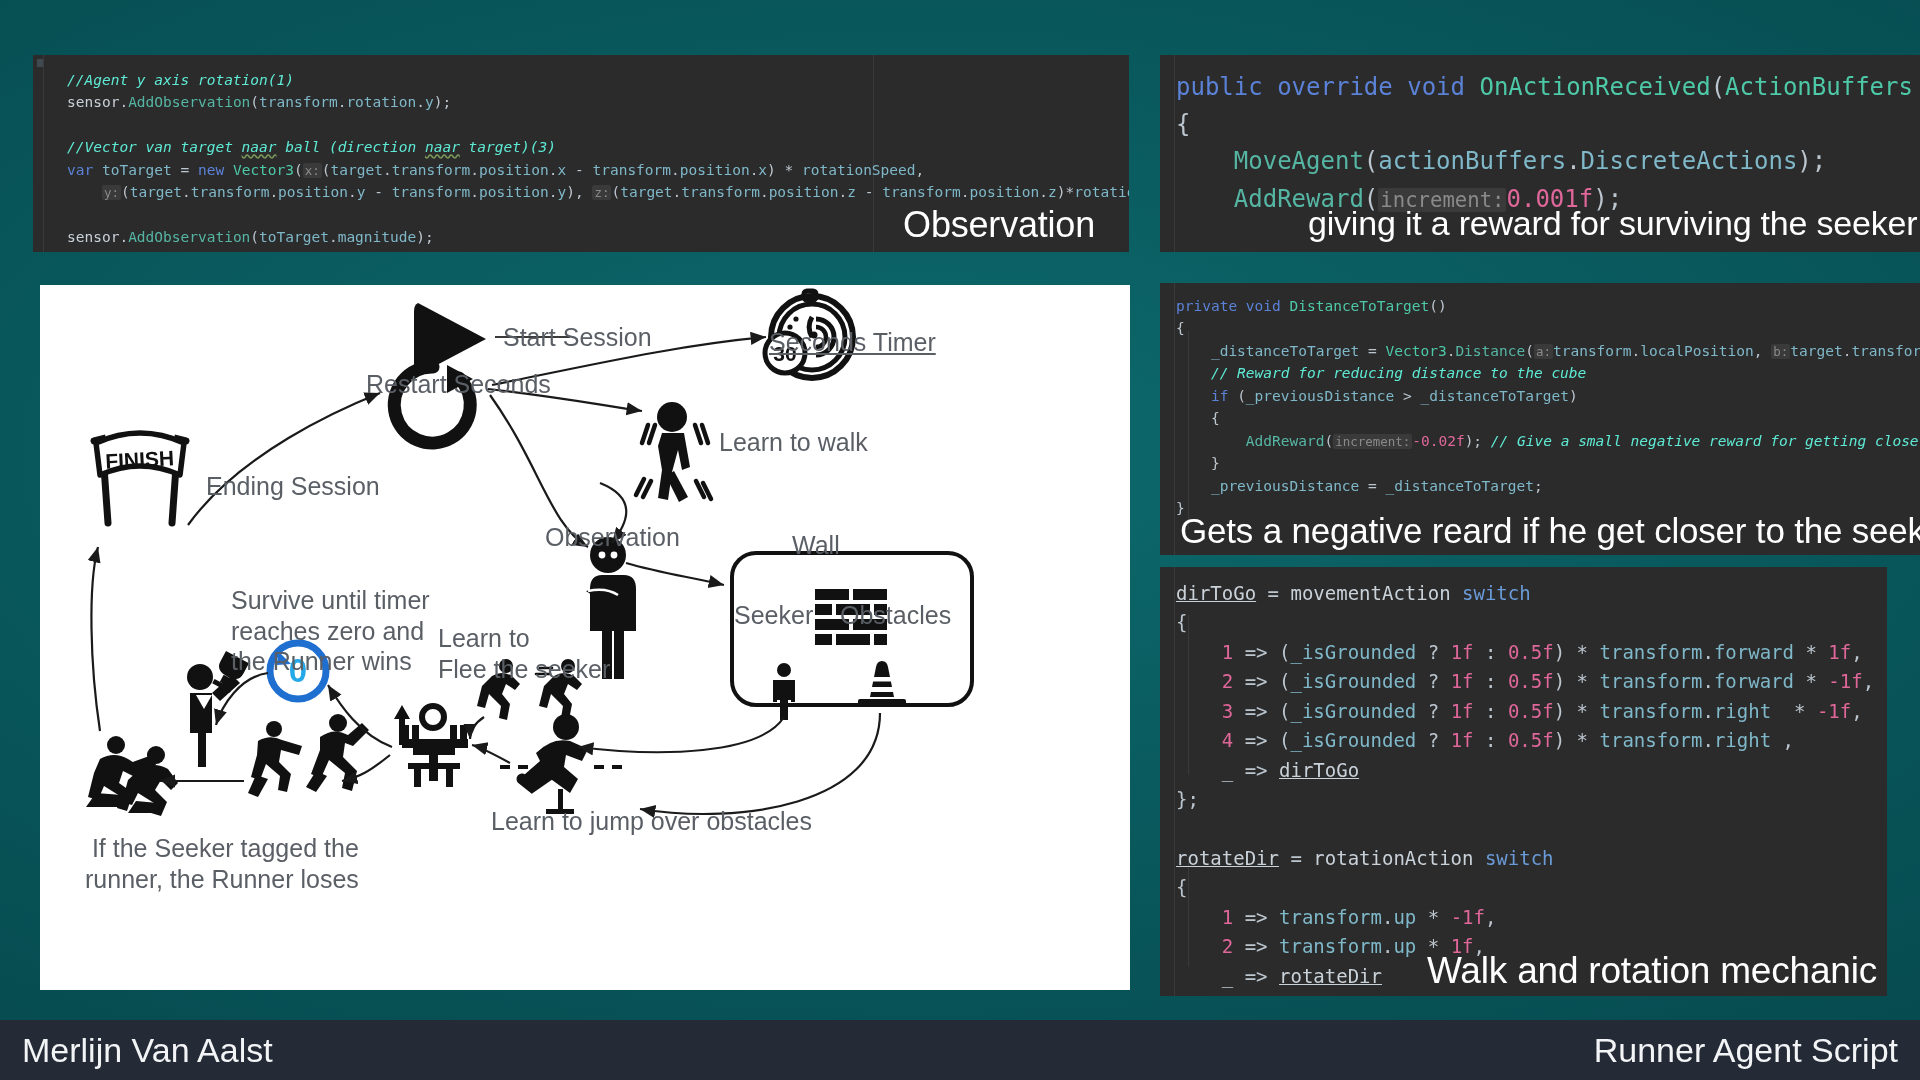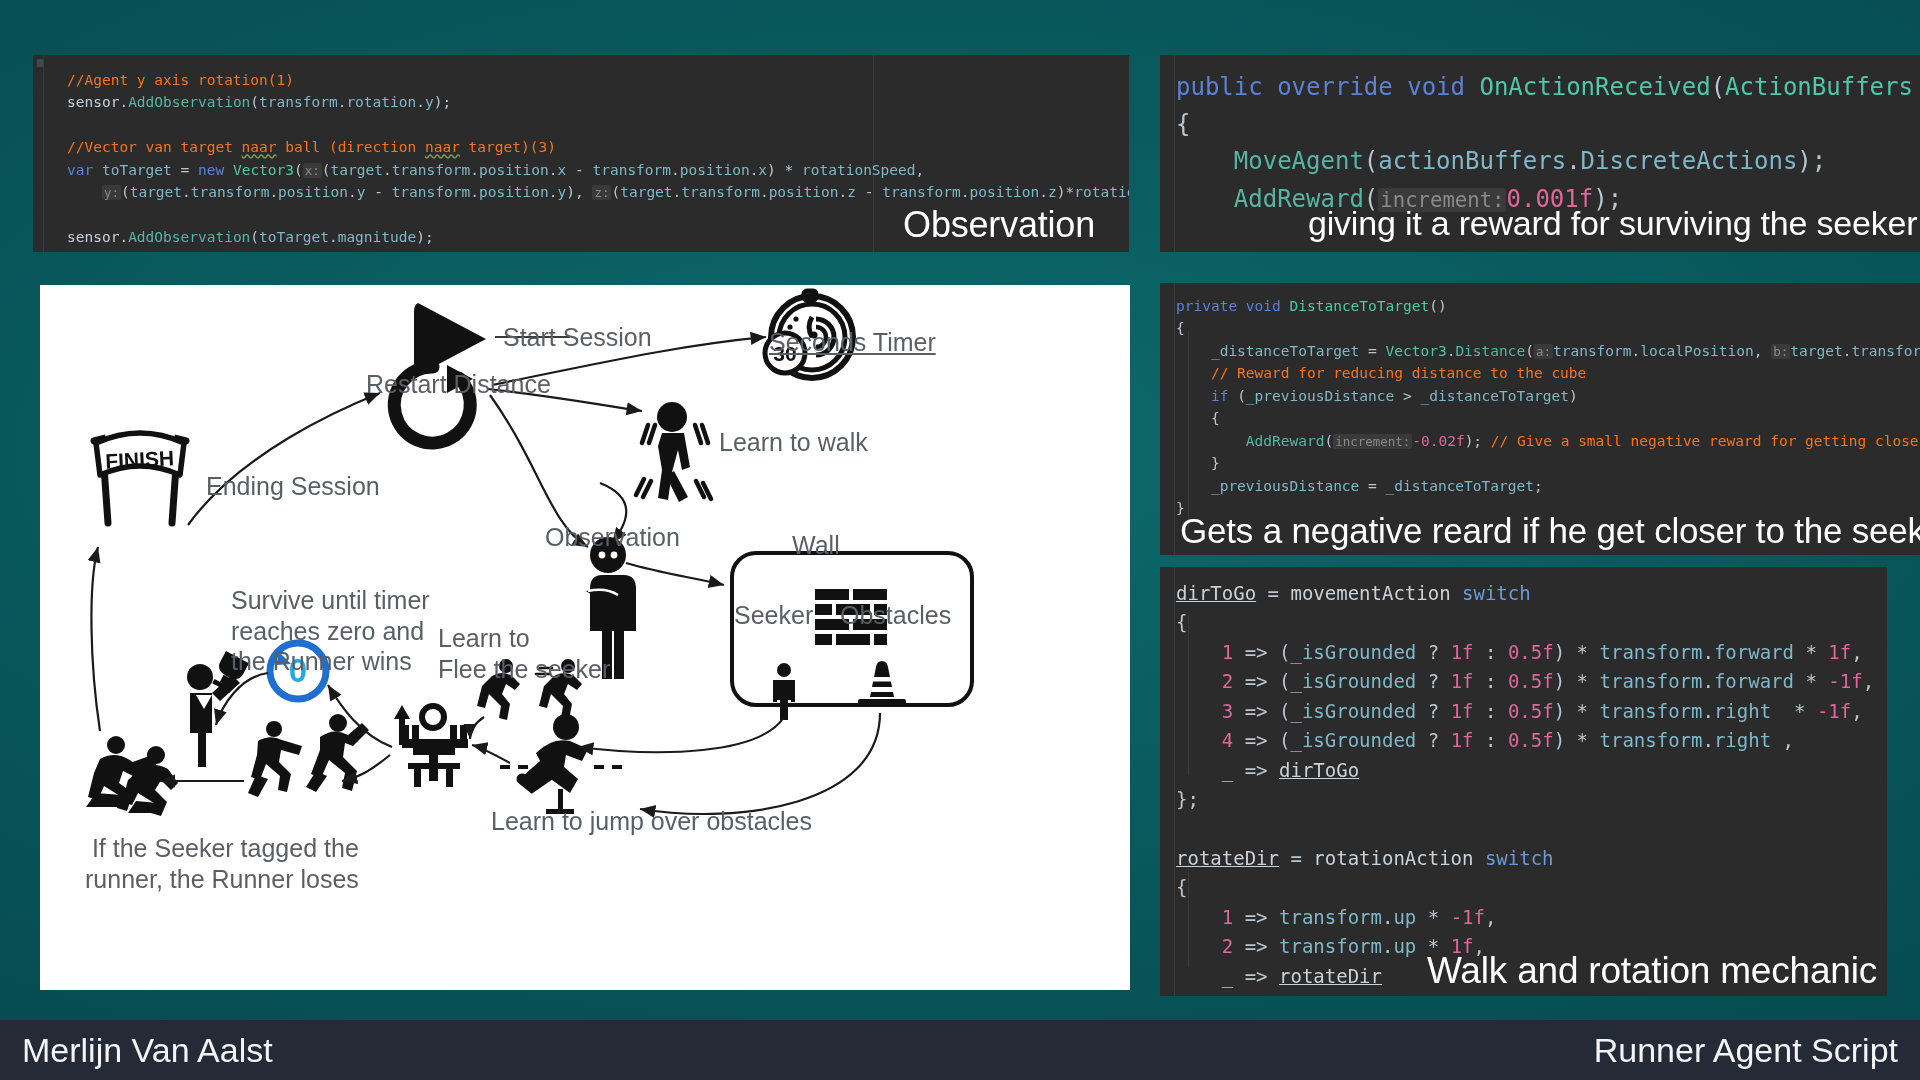--- a/index.html
+++ b/index.html
@@ -29,21 +29,21 @@
   pre.code{
     font-family:"DejaVu Sans Mono","Liberation Mono",monospace;
     white-space:pre;
     line-height:1.55;
   }
   
   .kw   { color:#5b82d7; }      
   .kw2  { color:#6a9bd8; }      
   .type { color:#4ec9a8; }      
   .mth  { color:#56b6a4; }
-  .cmt  { color:#f97316; }
+  .cmt  { color:#5eead4; font-style:italic; }
   .num  { color:#e0679a; }
   .prop { color:#7fb8c9; }
   .hint { color:#8a8a8a; background:#3a3a3a; border-radius:2px; padding:0 2px; font-size:.86em;}
   .ident{ color:#c9d1d9; }
   .undl { color:#c9d1d9; text-decoration:underline; }
   .op   { color:#bcc6cf; }
 
   
   .annot{
     position:absolute;
@@ -370,21 +370,21 @@
       <path d="M204,496 L120,496"></path>
 
       <path d="M228,388 C200,392 182,420 176,440"></path>
 
       <path d="M60,446 C50,380 48,300 58,262"></path>
     </g>
 
     <text class="d" x="463" y="61" font-family="Liberation Sans, sans-serif" font-size="25" fill="#5a5f66">Start Session</text>
   </svg>
 
-  <div class="dlabel" style="left:326px; top:84px;">Restart Distance</div>
+  <div class="dlabel" style="left:326px; top:84px;">Restart Seconds</div>
   <div class="dlabel" style="left:729px; top:42px;text-decoration:underline;">Seconds Timer</div>
   <div class="dlabel" style="left:679px; top:142px;">Learn to walk</div>
   <div class="dlabel" style="left:166px; top:186px;">Ending Session</div>
   <div class="dlabel" style="left:505px; top:237px;">Observation</div>
   <div class="dlabel" style="left:191px; top:300px;">Survive until timer
 reaches zero and
 the Runner wins</div>
   <div class="dlabel" style="left:398px; top:338px;">Learn to
 Flee the seeker</div>
   <div class="dlabel" style="left:451px; top:521px;">Learn to jump over obstacles</div>

